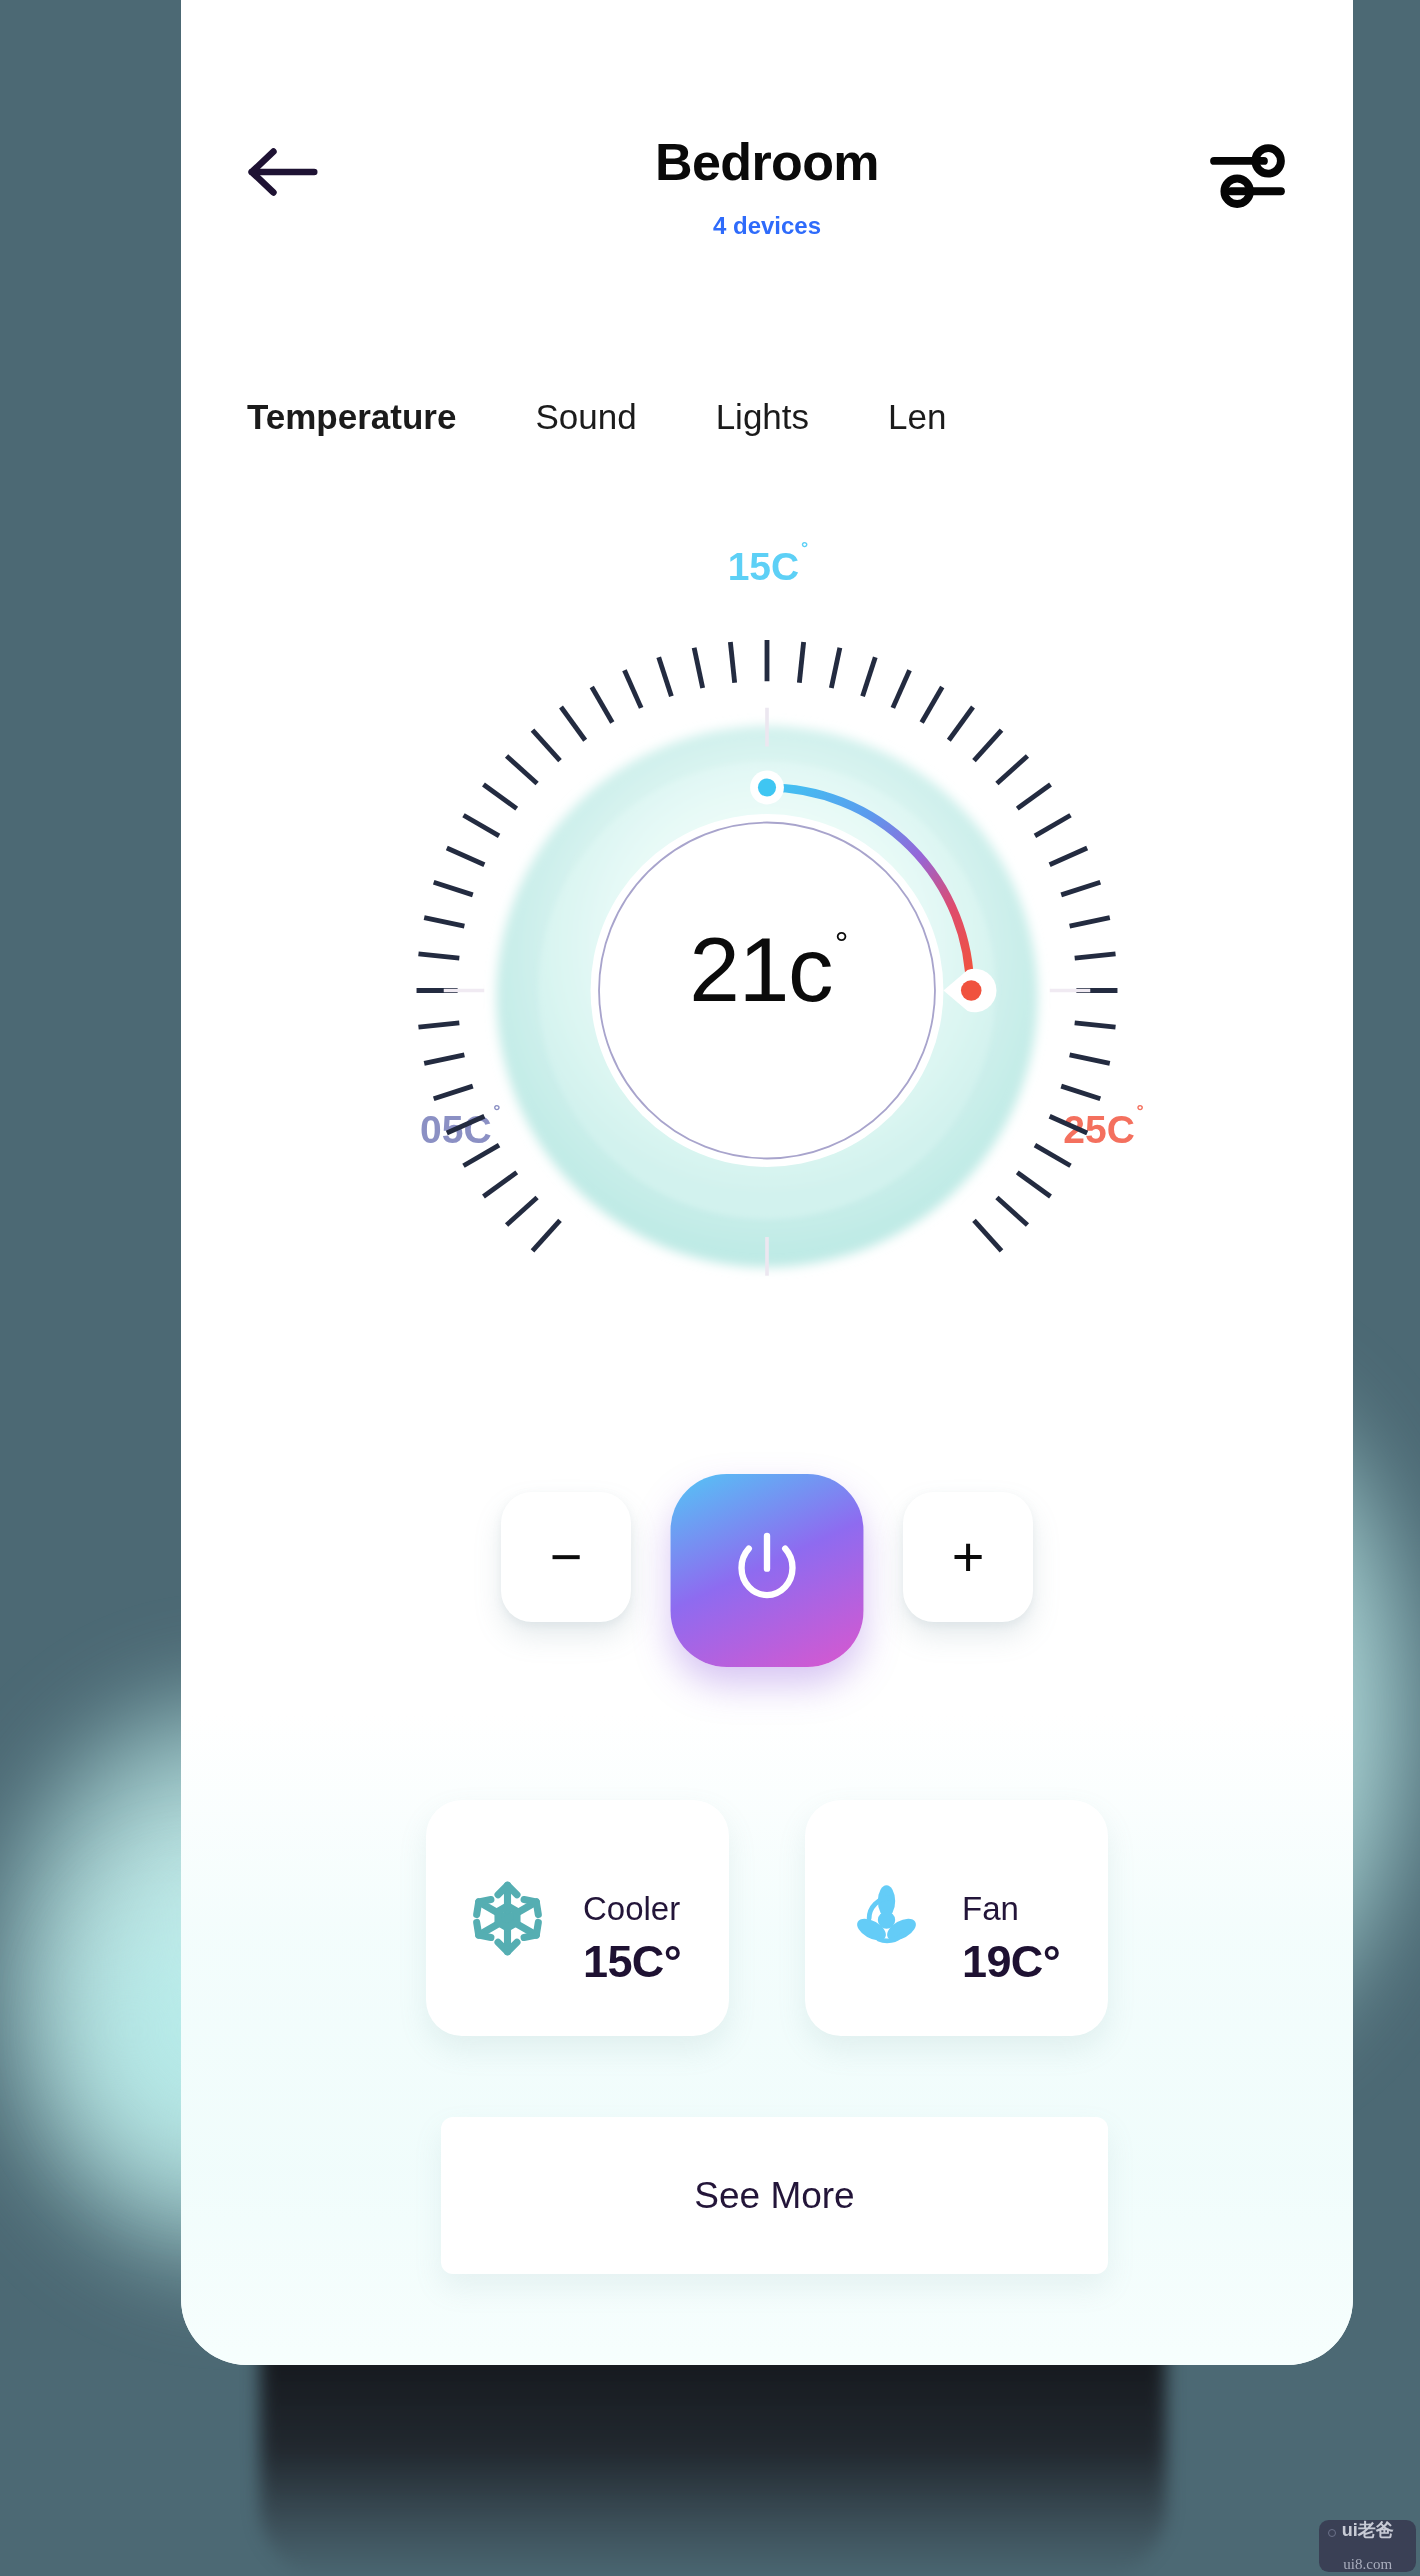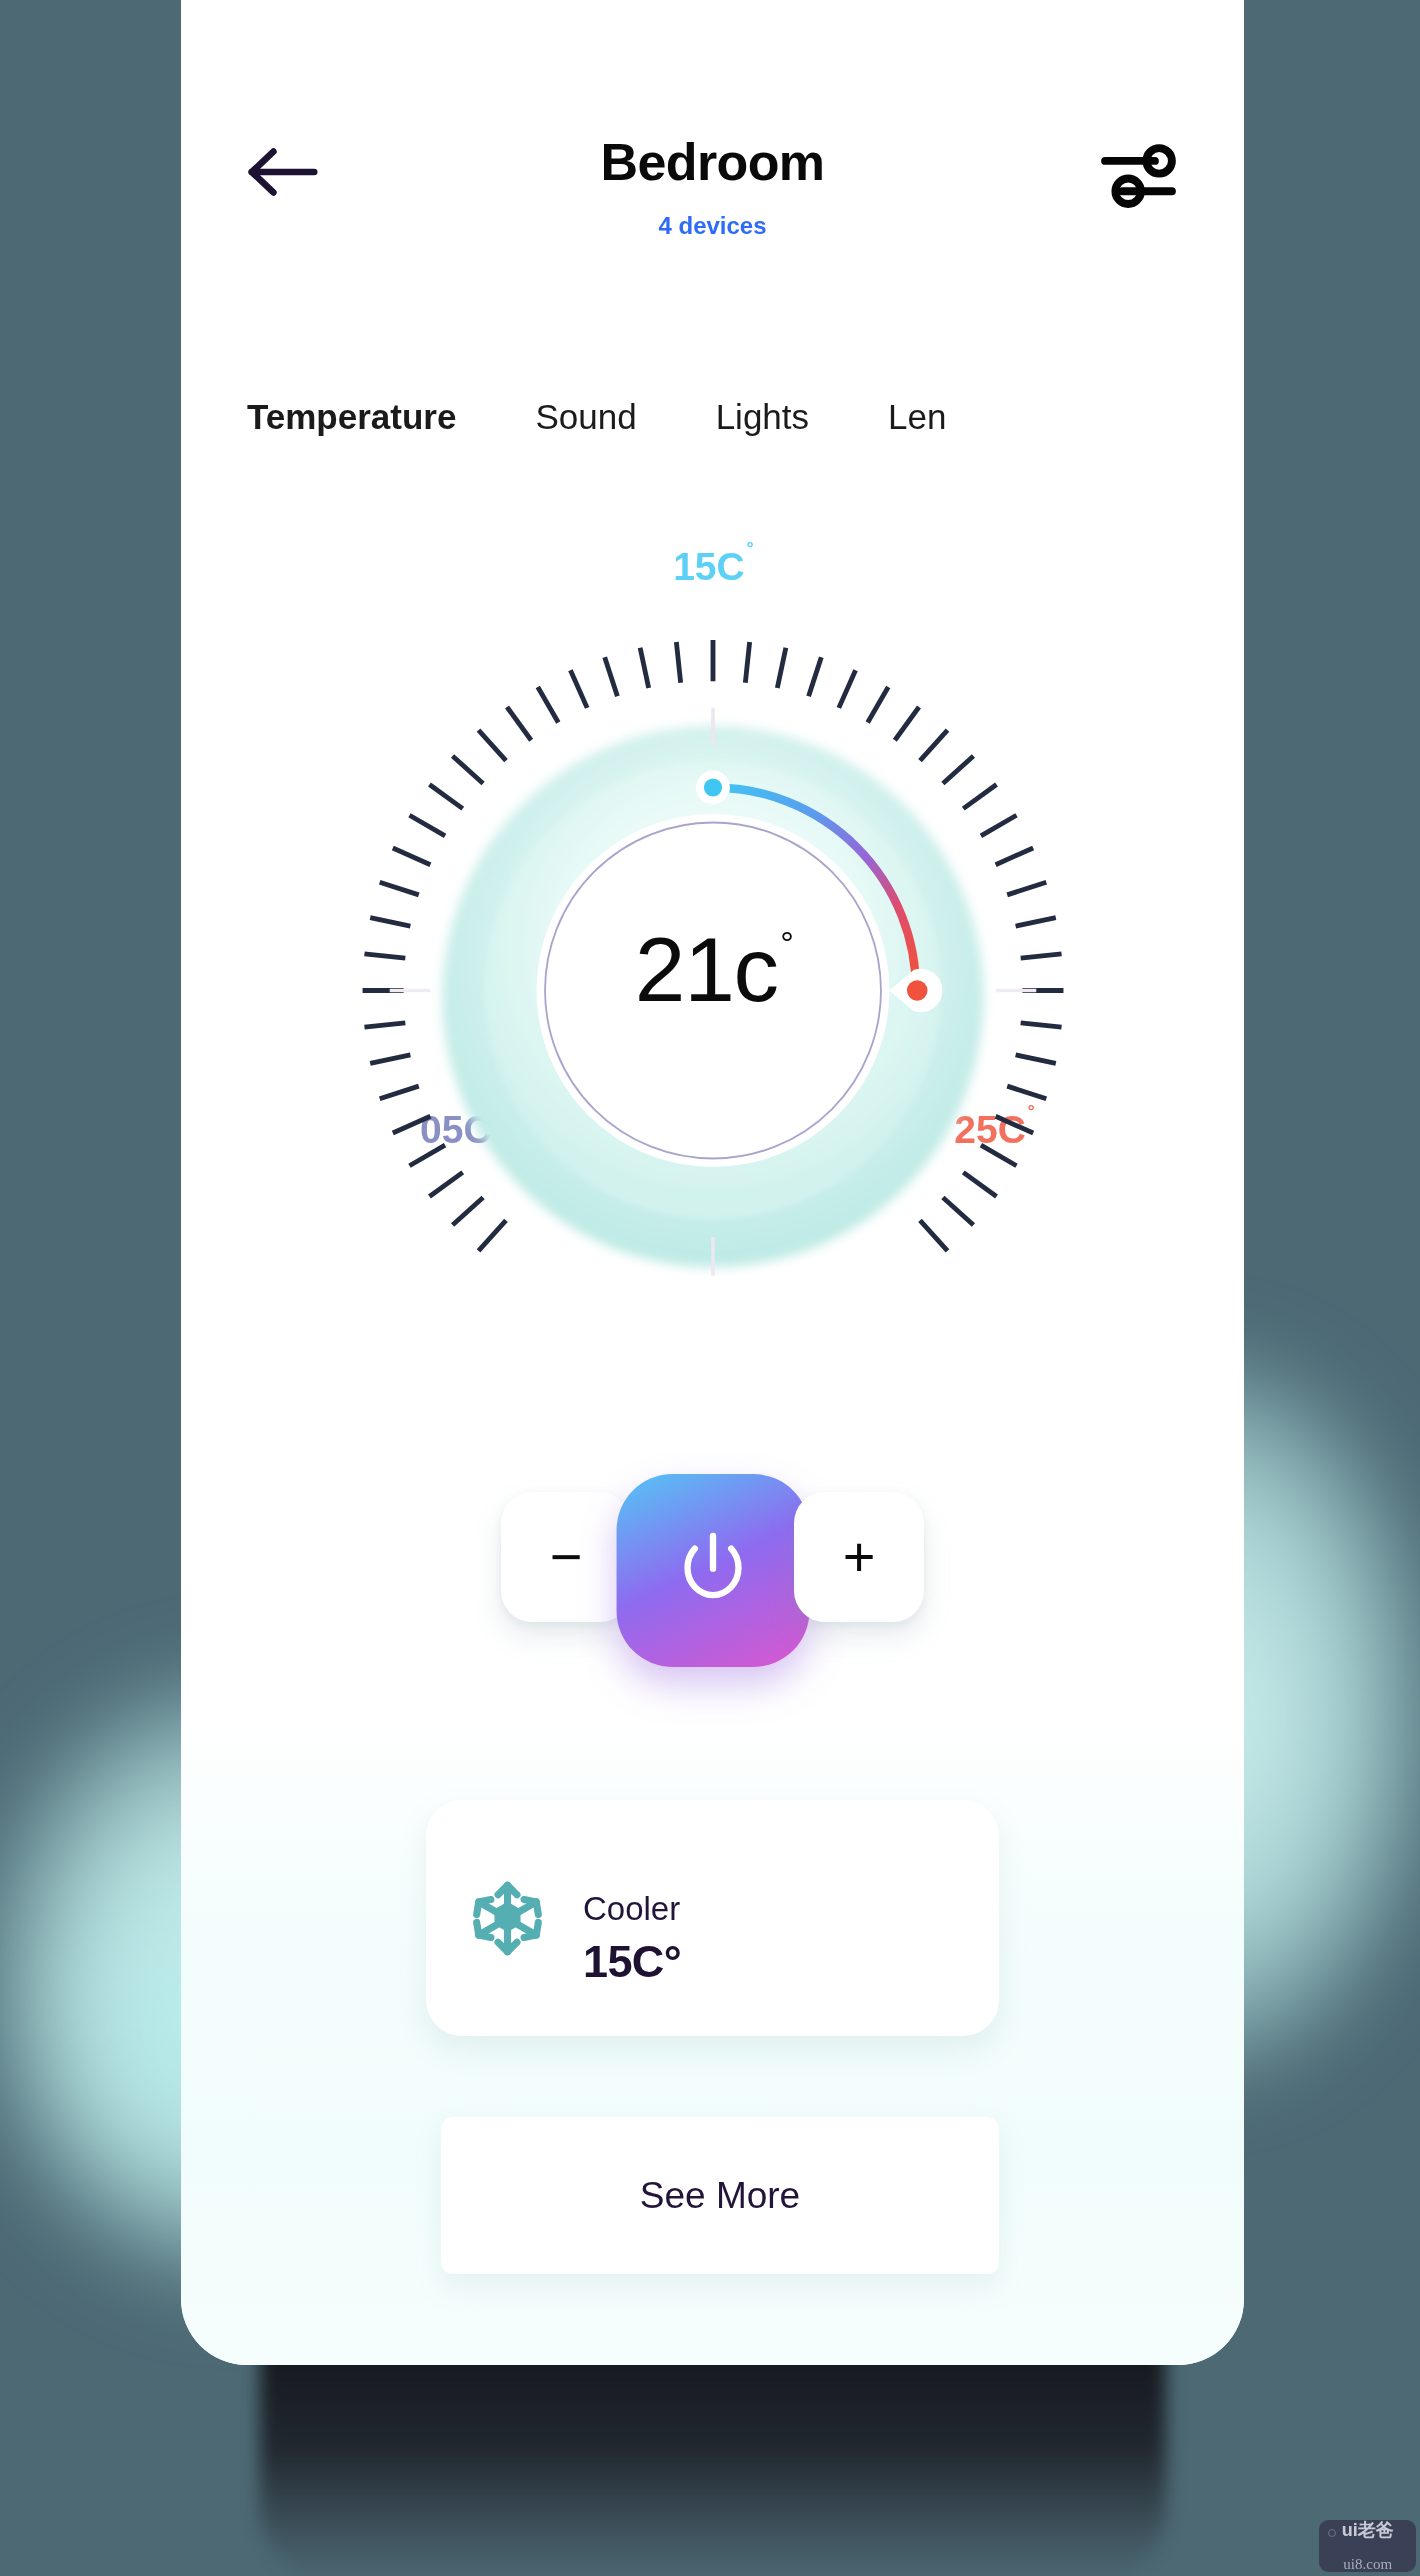--- a/index.html
+++ b/index.html
@@ -70,21 +70,21 @@
         rgba(40,46,54,0.45) 80%,
         rgba(60,72,82,0.0) 100%);
     filter: blur(8.5px);
   }
 
   
   .phone {
     position: absolute;
     left: 181px;
     top: 0px;
-    width: 1063px;
+    width: 1172px;
     height: 2365px;
     background: #ffffff;
     border-radius: 0 0 66px 66px;
     overflow: hidden;
     z-index: 5;
   }
 
   
   .phone-wash {
     position: absolute;
@@ -539,20 +539,40 @@
             <path d="M50 34 L38 41 M50 34 L62 41 M38 41 L38 55 M62 41 L62 55 M38 55 L50 62 M62 55 L50 62"></path>
           </g>
         </svg>
       </div>
       <div class="card-text">
         <div class="card-label">Cooler</div>
         <div class="card-value">15C°</div>
       </div>
     </div>
 
+    <div class="card">
+      <div class="card-icon">
+        <svg viewBox="0 0 100 100">
+          <g fill="#64CCF7">
+            <ellipse cx="50" cy="28" rx="11" ry="20"></ellipse>
+            <ellipse cx="31" cy="64" rx="11" ry="20" transform="rotate(120 31 64)"></ellipse>
+            <ellipse cx="69" cy="64" rx="11" ry="20" transform="rotate(-120 69 64)"></ellipse>
+            <circle cx="50" cy="52" r="11"></circle>
+          </g>
+          <g stroke="#64CCF7" stroke-width="6" fill="none" stroke-linecap="round">
+            <path d="M28 50 A 26 26 0 0 1 54 24"></path>
+            <path d="M70 70 A 26 26 0 0 1 40 76"></path>
+          </g>
+        </svg>
+      </div>
+      <div class="card-text">
+        <div class="card-label">Fan</div>
+        <div class="card-value">19C°</div>
+      </div>
+    </div>
   </div>
 
   <div class="see-more">See More</div>
 
 </div>
 
 <div class="watermark">
   <div class="wm-dot"></div>
   <div class="wm-top">ui老爸</div>
   <div class="wm-bot">ui8.com</div>

